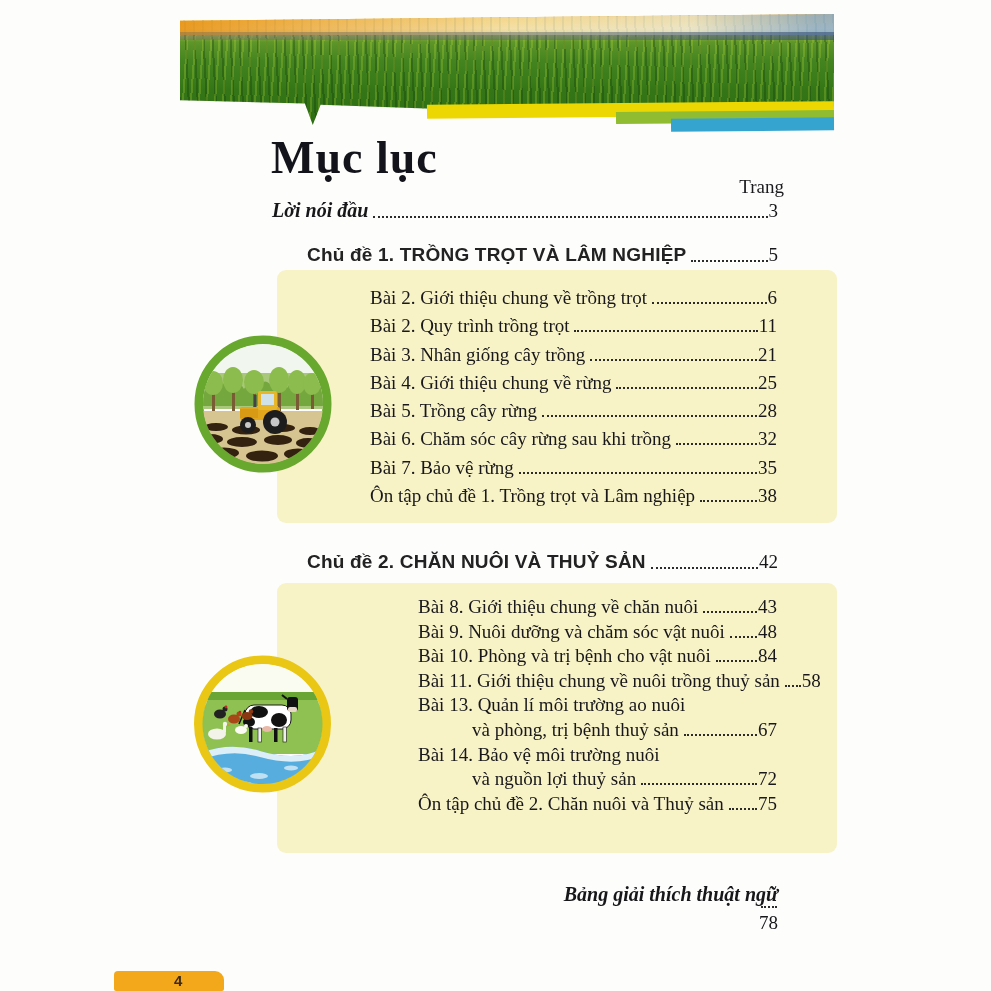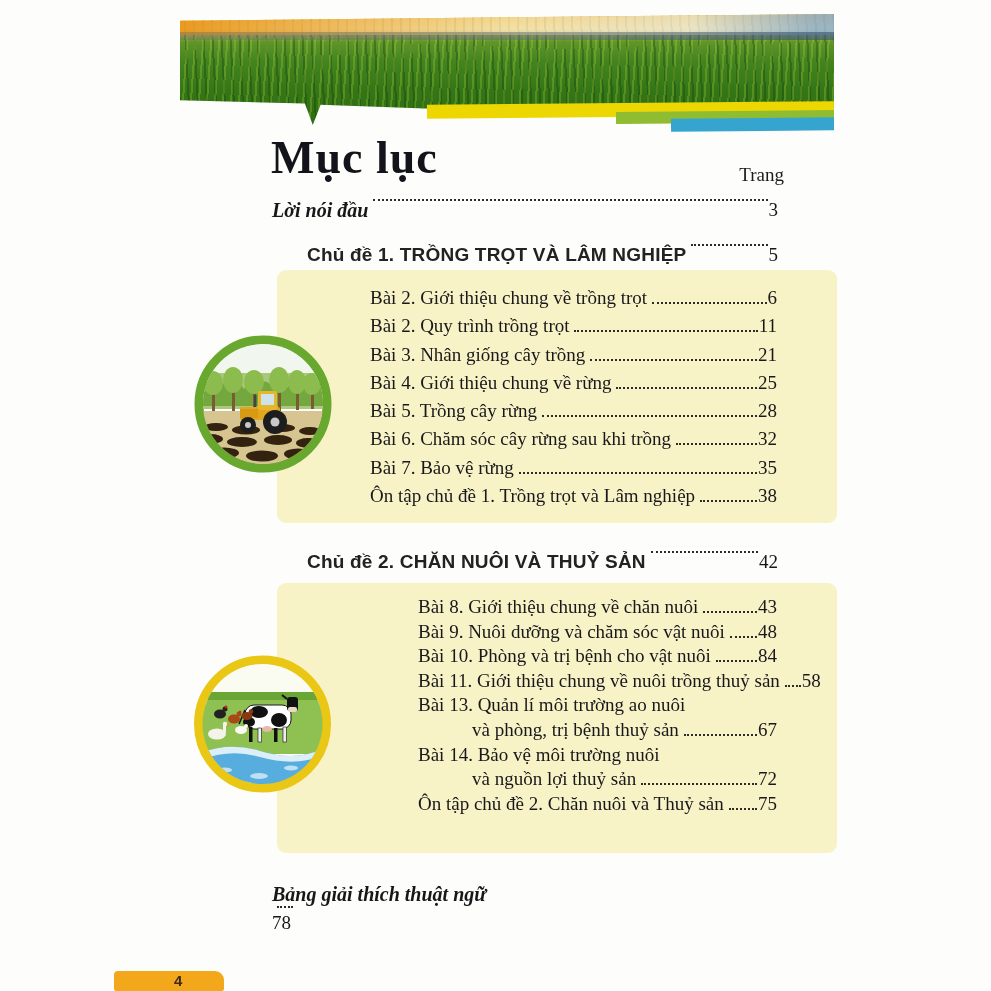--- a/index.html
+++ b/index.html
@@ -29,24 +29,24 @@
   .stripe{position:absolute;transform:rotate(-0.5deg);}
   .stripe-yellow{left:427px;top:103px;width:407px;height:14px;background:#edd702;}
   .stripe-green {left:616px;top:111px;width:218px;height:12px;background:#8fbc30;}
   .stripe-blue  {left:671px;top:118px;width:163px;height:13px;background:#35a5cf;}
 
   
   .doc-title{
     position:absolute;left:271px;top:131px;
     font-size:46px;font-weight:700;letter-spacing:1px;color:#13131b;
   }
-  .trang-label{position:absolute;right:207px;top:164px;font-size:19px;color:#1c1c1f;}
-
-  
-  .toc-row{position:absolute;display:flex;align-items:flex-start;}
+  .trang-label{position:absolute;right:207px;top:176px;font-size:19px;color:#1c1c1f;}
+
+  
+  .toc-row{position:absolute;display:flex;align-items:flex-end;}
   .leader{flex:1 1 auto;border-bottom:2px dotted #2b2b2b;margin:0 1px 4px 5px;min-width:16px;}
   .num{font-family:"Liberation Serif",serif;font-weight:400;font-style:normal;font-size:19px;white-space:nowrap;}
 
   .frontmatter{left:272px;top:199px;width:506px;}
   .frontmatter .lbl{font-size:20px;font-weight:700;font-style:italic;}
   .glossary{left:272px;top:883px;width:506px;flex-direction:column;}
   .glossary .lbl{font-size:20px;font-weight:700;font-style:italic;}
 
   .section-head{width:471px;left:307px;font-family:"Liberation Sans",sans-serif;}
   .section-head .lbl{font-size:19px;font-weight:700;letter-spacing:.2px;color:#222;white-space:nowrap;}

